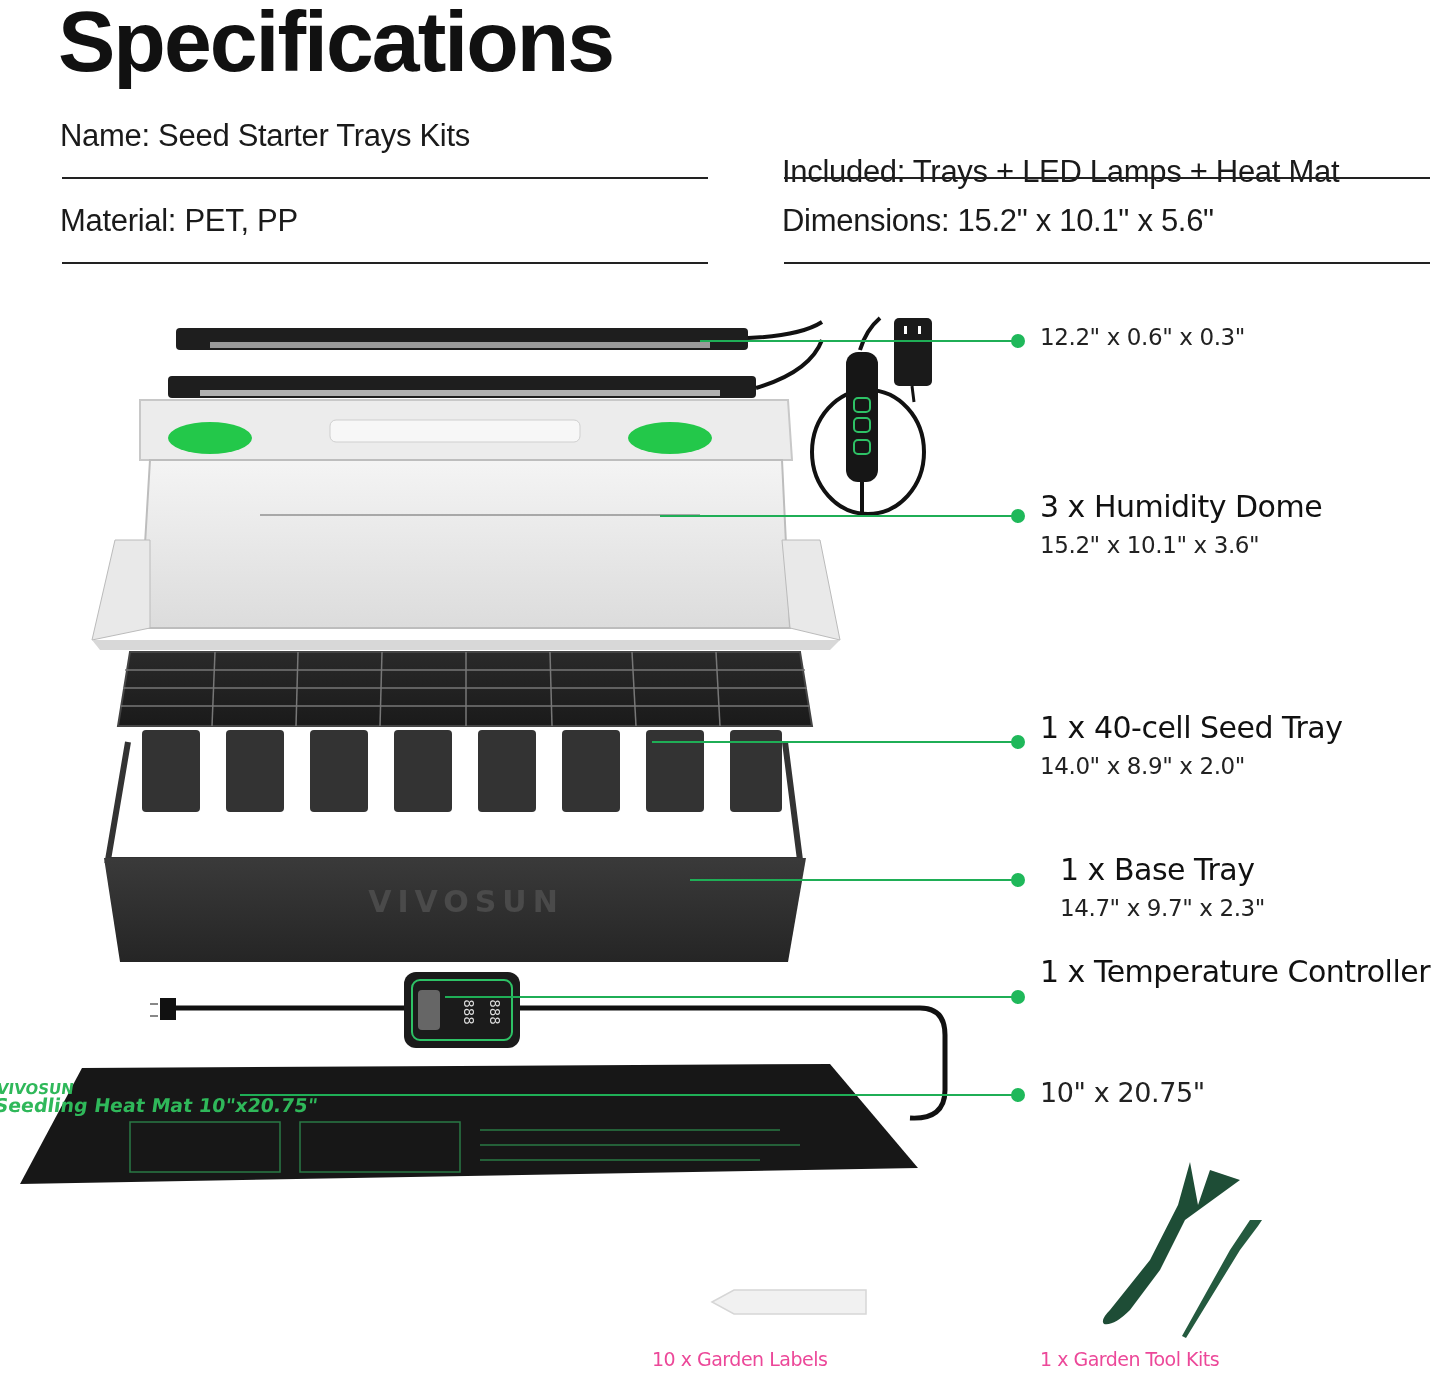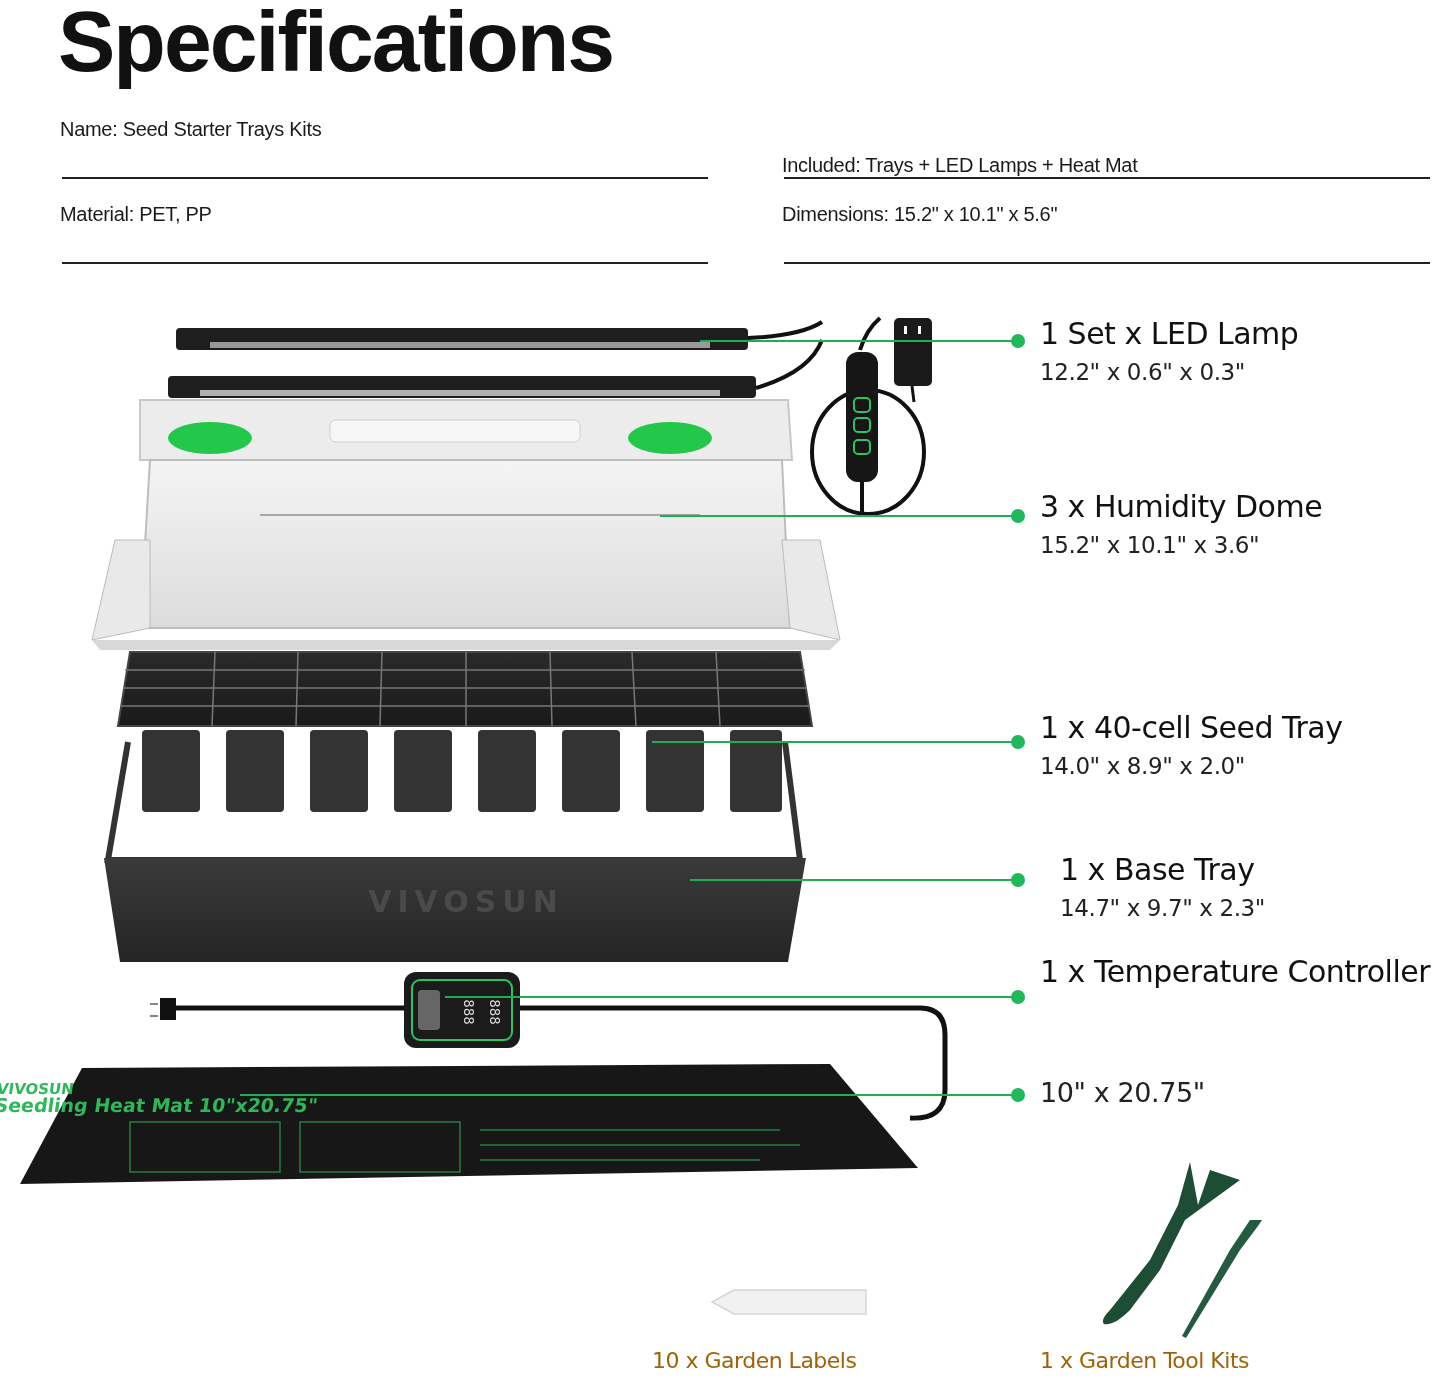--- a/index.html
+++ b/index.html
@@ -1,31 +1,31 @@
 <!DOCTYPE html>
 <html><head>
   <meta charset="utf-8">
   <style>
     * { box-sizing: border-box; margin: 0; padding: 0; }
     html, body { width: 1445px; height: 1382px; background: #ffffff; overflow: hidden; }
     body { position: relative; font-family: "Liberation Sans", "DejaVu Sans", sans-serif; color: #111; }
 
     .title { position: absolute; left: 58px; top: -6px; font-size: 86px; font-weight: 700; letter-spacing: -2px; color: #111; line-height: 1.1; }
 
-    .spec { position: absolute; font-size: 20px; font-weight: 400; color: #1a1a1a; letter-spacing: -0.3px; white-space: nowrap; }
+    .spec { position: absolute; font-size: 31px; font-weight: 400; color: #1a1a1a; letter-spacing: -0.3px; white-space: nowrap; }
     .rule { position: absolute; height: 2px; background: #222; }
 
     .callout { position: absolute; height: 2px; background: #1fae56; }
     .dot { position: absolute; width: 14px; height: 14px; border-radius: 50%; background: #1fb85a; }
 
     .label { position: absolute; white-space: nowrap; color: #111; }
     .label .name { display: block; font-size: 30px; font-family: "DejaVu Sans", sans-serif; font-weight: 400; letter-spacing: -0.5px; }
     .label .dim { display: block; font-size: 23px; font-family: "DejaVu Sans", sans-serif; margin-top: 8px; letter-spacing: -0.4px; color: #222; }
 
-    .bottom-label { position: absolute; font-size: 22px; font-family: "DejaVu Sans", sans-serif; color: #a16207; letter-spacing: -0.5px; white-space: nowrap; }
+    .bottom-label { position: absolute; font-size: 19px; font-family: "DejaVu Sans", sans-serif; color: #ec4899; letter-spacing: -0.5px; white-space: nowrap; }
 
     .product { position: absolute; }
   </style>
 </head>
 <body>
 
 <div class="title">Specifications</div>
 
 <div class="spec" style="left:60px; top:118px;">Name: Seed Starter Trays Kits</div>
 <div class="spec" style="left:782px; top:118px;margin-top:36px;">Included: Trays + LED Lamps + Heat Mat</div>
@@ -168,21 +168,20 @@
 <div class="callout" style="left:690px; top:879px; width:328px;"></div>
 <div class="dot" style="left:1011px; top:873px;"></div>
 
 <div class="callout" style="left:445px; top:996px; width:573px;"></div>
 <div class="dot" style="left:1011px; top:990px;"></div>
 
 <div class="callout" style="left:240px; top:1094px; width:778px;"></div>
 <div class="dot" style="left:1011px; top:1088px;"></div>
 
 <div class="label" style="left:1040px; top:316px;">
-  <span class="name">1 Set x LED Lamp</span>
   <span class="dim">12.2" x 0.6" x 0.3"</span>
 </div>
 <div class="label" style="left:1040px; top:489px;">
   <span class="name">3 x Humidity Dome</span>
   <span class="dim">15.2" x 10.1" x 3.6"</span>
 </div>
 <div class="label" style="left:1040px; top:710px;">
   <span class="name">1 x 40-cell Seed Tray</span>
   <span class="dim">14.0" x 8.9" x 2.0"</span>
 </div>

